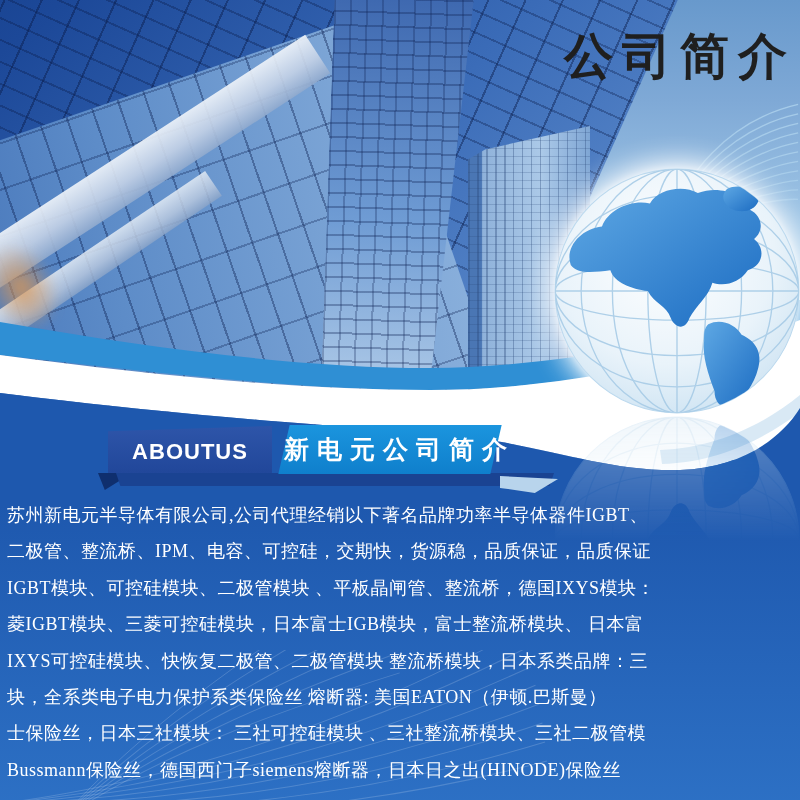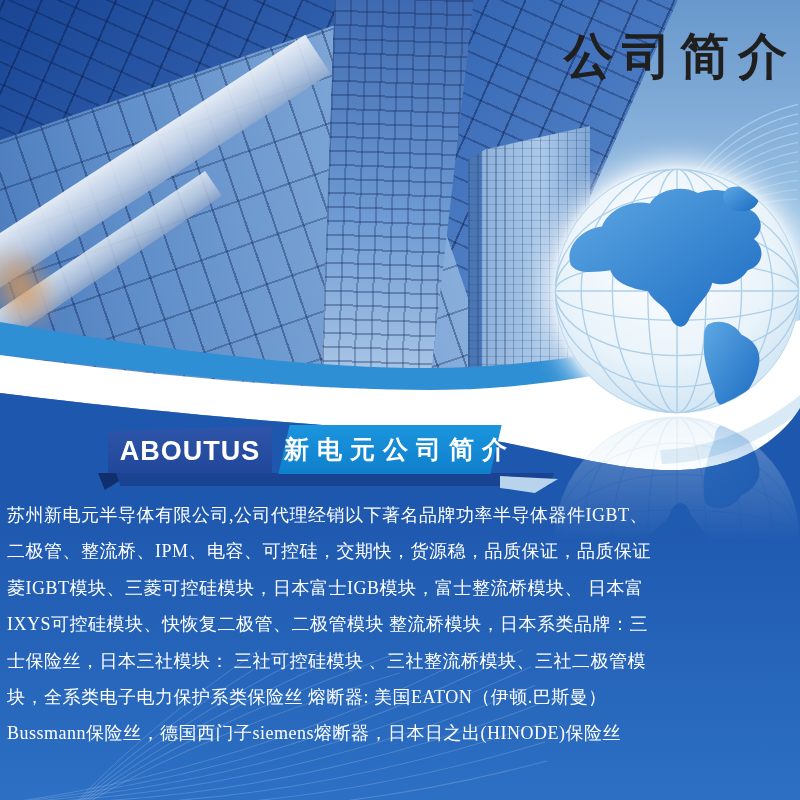--- a/index.html
+++ b/index.html
@@ -56,21 +56,21 @@
     padding:0 7px;box-sizing:border-box;color:#fff;}
   .bline{height:36.4px;line-height:36.4px;font-size:18px;letter-spacing:.5px;white-space:nowrap;
     text-align:justify;text-align-last:justify;display:block;width:100%;}
   .bline::after{content:"";display:inline-block;width:100%;}
   
   .banner{position:absolute;left:0;top:420px;width:800px;height:80px;}
   .seg-dark{position:absolute;left:108px;top:6px;width:164px;height:47px;
     clip-path:polygon(0 11%,100% 0,100% 100%,0 100%);
     background:linear-gradient(180deg,#2e55a9,#21479a);
     color:#fff;font-family:"Liberation Sans","DejaVu Sans",sans-serif;font-weight:700;
-    font-size:27px;letter-spacing:1px;text-align:center;line-height:51px;}
+    font-size:22px;letter-spacing:1px;text-align:center;line-height:51px;}
   .seg-bright{position:absolute;left:284px;top:5px;width:212px;height:49px;transform:skewX(-13deg);
     background:linear-gradient(180deg,#1b95de,#0f7fcc);}
   .seg-bright span{display:block;transform:skewX(13deg);color:#fff;font-weight:700;
     font-size:25px;letter-spacing:8px;text-align:center;line-height:49px;white-space:nowrap;}
   .seg-shadow{position:absolute;left:116px;top:53px;width:438px;height:13px;background:#1a4392;
     clip-path:polygon(0 0,100% 0,99% 100%,1% 100%);}
   .seg-tail{position:absolute;left:500px;top:56px;width:58px;height:17px;background:#b8d4ec;
     clip-path:polygon(0 0,100% 18%,60% 100%,0 70%);}
   .seg-fold{position:absolute;left:98px;top:53px;width:34px;height:17px;background:#0f2f6e;
     clip-path:polygon(0 0,100% 0,20% 100%);}
@@ -181,20 +181,21 @@
     <div class="seg-tail"></div>
     <div class="seg-dark">ABOUTUS</div>
     <div class="seg-bright">
       <span>新电元公司简介</span>
     </div>
   </div>
 
   <div class="body-text">
     <div class="bline">苏州新电元半导体有限公司,公司代理经销以下著名品牌功率半导体器件IGBT、</div>
     <div class="bline">二极管、整流桥、IPM、电容、可控硅，交期快，货源稳，品质保证，品质保证</div>
+    <div class="bline">IGBT模块、可控硅模块、二极管模块 、平板晶闸管、整流桥，德国IXYS模块：</div>
     <div class="bline">菱IGBT模块、三菱可控硅模块，日本富士IGB模块，富士整流桥模块、 日本富</div>
     <div class="bline">IXYS可控硅模块、快恢复二极管、二极管模块 整流桥模块，日本系类品牌：三</div>
+    <div class="bline">块，全系类电子电力保护系类保险丝 熔断器: 美国EATON（伊顿.巴斯曼）</div>
     <div class="bline">士保险丝，日本三社模块： 三社可控硅模块 、三社整流桥模块、三社二极管模</div>
-    <div class="bline">块，全系类电子电力保护系类保险丝 熔断器: 美国EATON（伊顿.巴斯曼）</div>
     <div class="bline">Bussmann保险丝，德国西门子siemens熔断器，日本日之出(HINODE)保险丝</div>
   </div>
 
 </div>
 
 </body></html>

